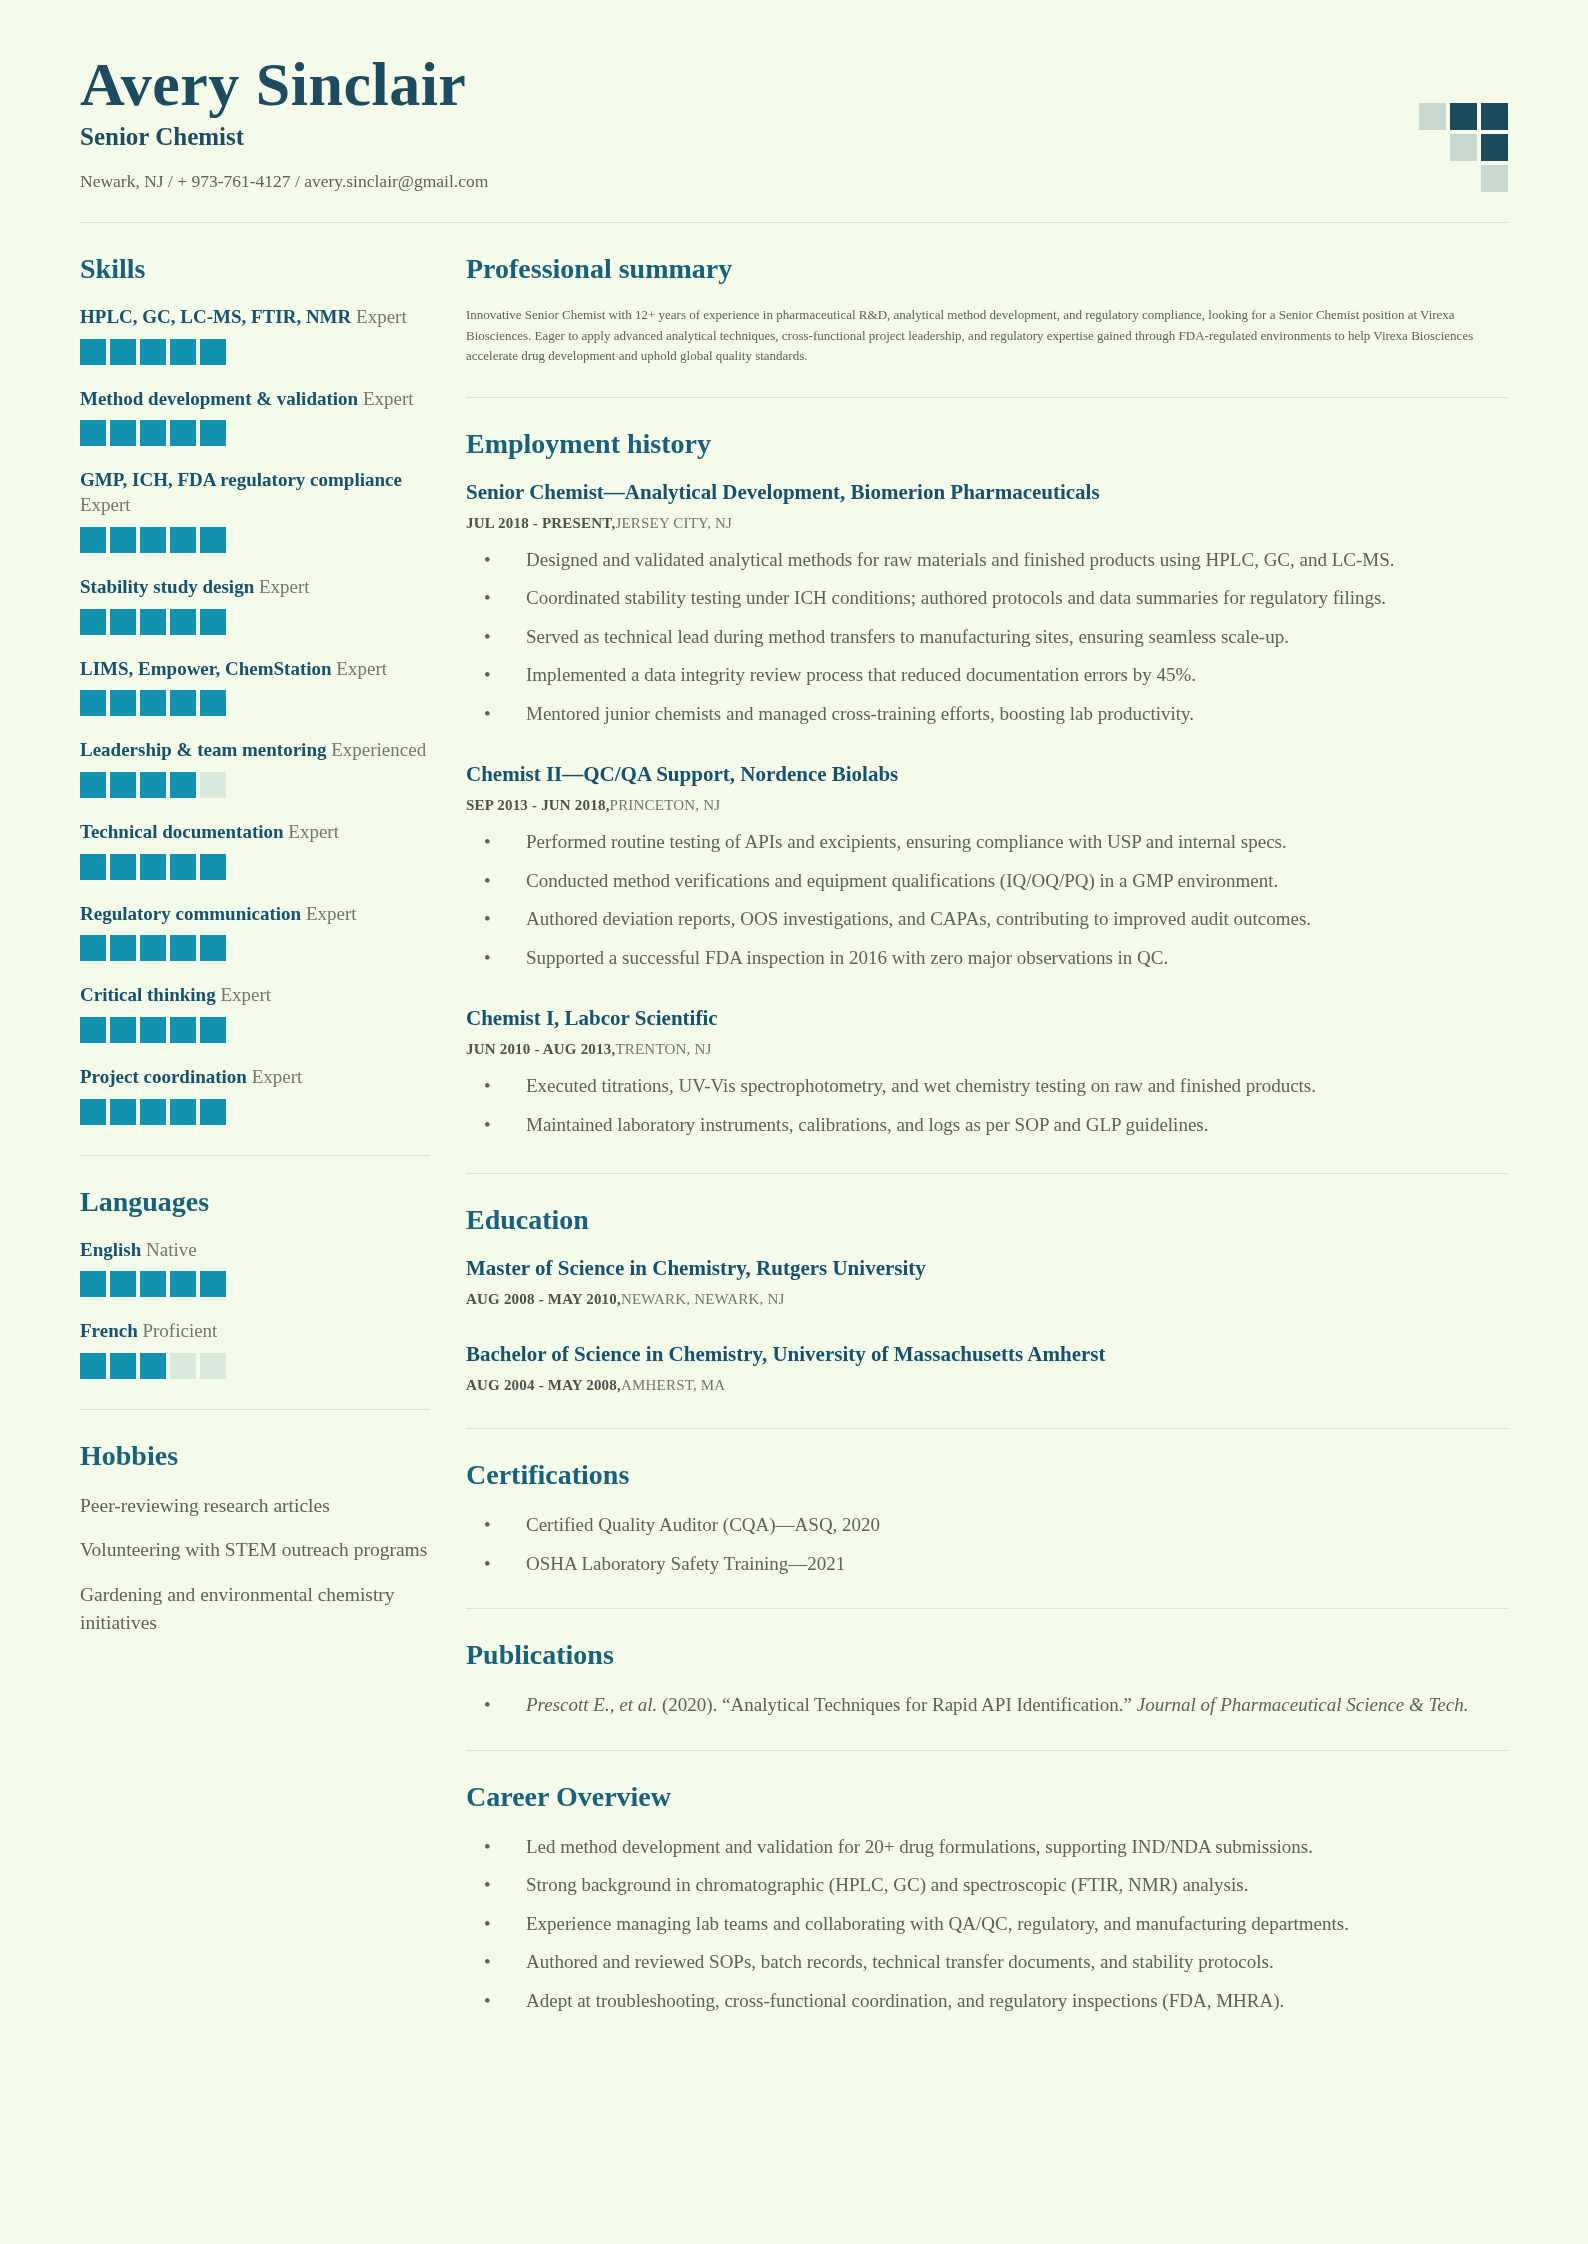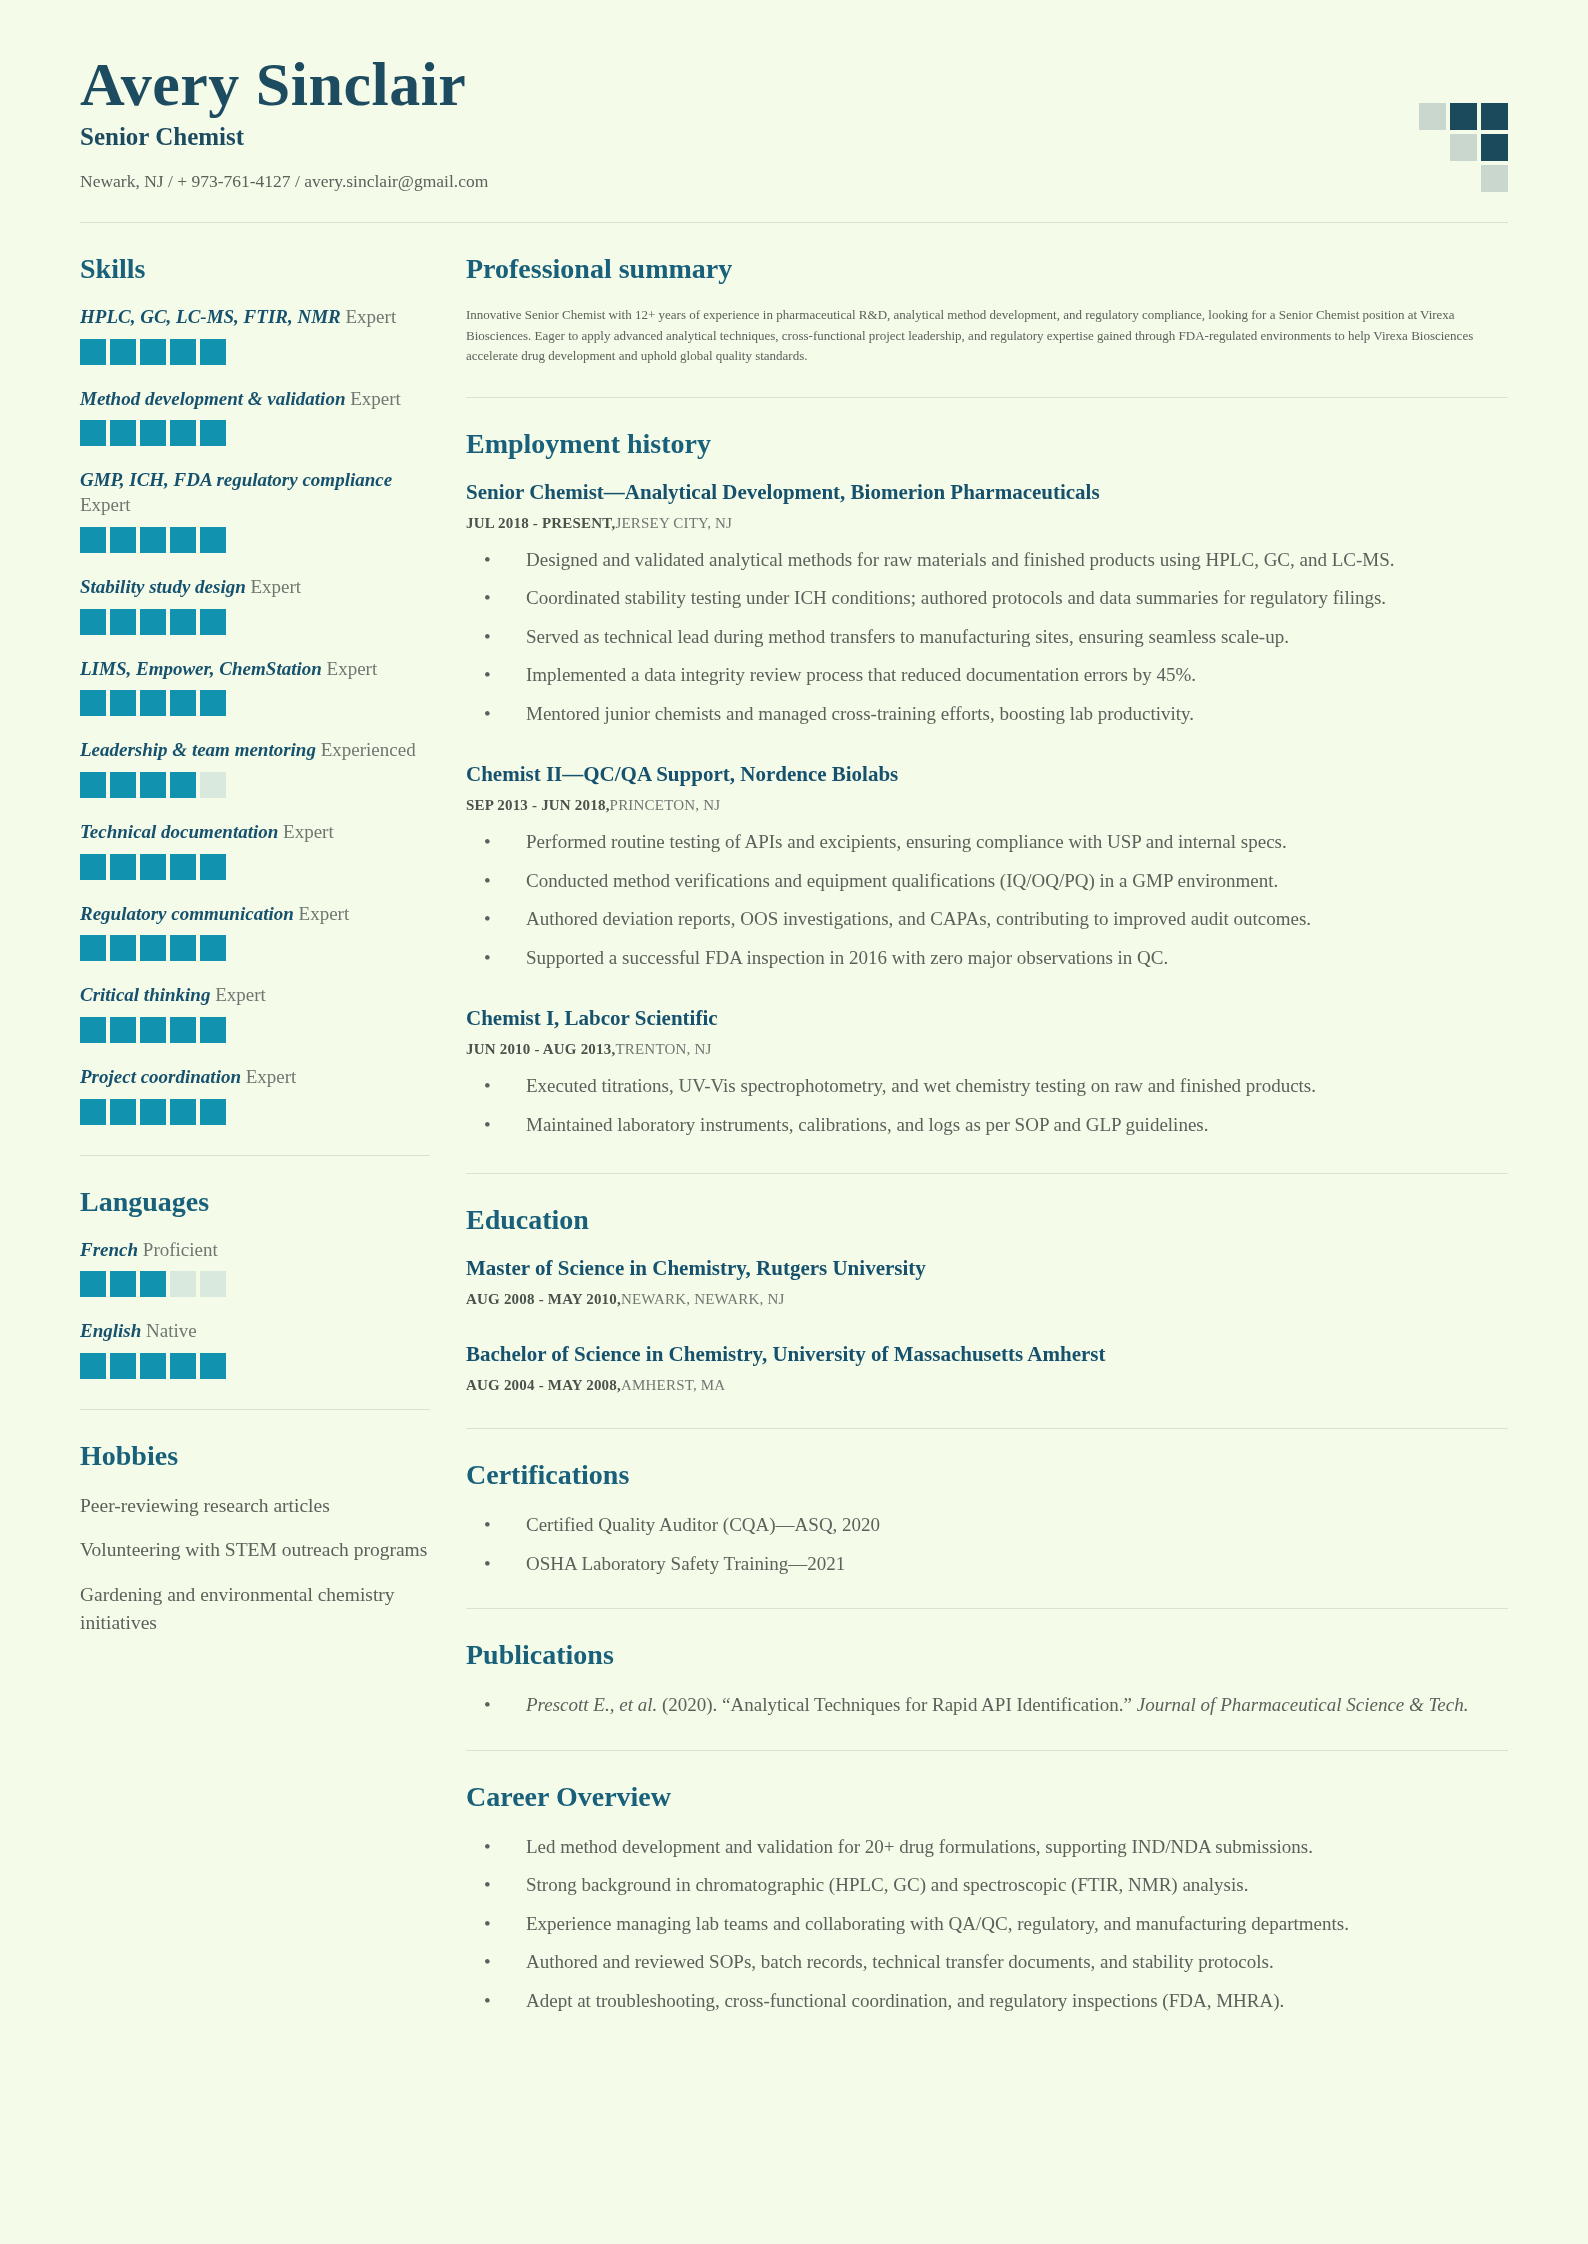--- a/index.html
+++ b/index.html
@@ -25,21 +25,21 @@
   .cell.empty{background:transparent;}
   .rule{border:0;border-top:1px solid var(--rule);margin:30px 0 0 0;}
   .columns{display:flex;gap:36px;}
   .left{width:350px;flex:none;}
   .right{flex:1;min-width:0;}
   .section{margin-top:30px;}
   .section h2{margin:0 0 20px 0;font-size:28px;font-weight:700;color:var(--heading);}
   
   .skill{margin-bottom:22px;}
   .skill-line{font-size:19px;line-height:1.3;}
-  .skill-name{font-weight:700;color:var(--title);font-style:italic;}
+  .skill-name{font-weight:700;color:var(--title);}
   .skill-level{color:var(--muted);}
   .bar{display:flex;gap:4px;margin-top:9px;}
   .sq{width:26px;height:26px;background:var(--empty);}
   .sq.fill{background:var(--fill);}
   
   .hobby{margin:0 0 16px 0;font-size:19.5px;line-height:1.45;color:var(--body);}
   
   .summary{margin:0;font-size:13px;line-height:1.58;color:var(--body);}
   .entry{margin-bottom:34px;}
   .entry h3{margin:0 0 10px 0;font-size:21px;font-weight:700;color:var(--title);}
@@ -206,38 +206,38 @@
           </div>
       </section>
 
       <hr class="rule">
 
       <section class="section">
         <h2>Languages</h2>
         <div data-list="sidebar.languages">
 
             <div class="skill">
+              <div class="skill-line"><span class="skill-name">English</span> <span class="skill-level">Native</span></div>
+              <div class="bar">
+                <span class="sq fill"></span>
+                <span class="sq fill"></span>
+                <span class="sq fill"></span>
+                <span class="sq fill"></span>
+                <span class="sq fill"></span>
+              </div>
+            </div>
+
+            <div class="skill">
               <div class="skill-line"><span class="skill-name">French</span> <span class="skill-level">Proficient</span></div>
               <div class="bar">
                 <span class="sq fill"></span>
                 <span class="sq fill"></span>
                 <span class="sq fill"></span>
                 <span class="sq"></span>
                 <span class="sq"></span>
-              </div>
-            </div>
-
-            <div class="skill">
-              <div class="skill-line"><span class="skill-name">English</span> <span class="skill-level">Native</span></div>
-              <div class="bar">
-                <span class="sq fill"></span>
-                <span class="sq fill"></span>
-                <span class="sq fill"></span>
-                <span class="sq fill"></span>
-                <span class="sq fill"></span>
               </div>
             </div>
           </div>
       </section>
 
       <hr class="rule">
 
       <section class="section">
         <h2>Hobbies</h2>
         <div data-list="sidebar.hobbies">

